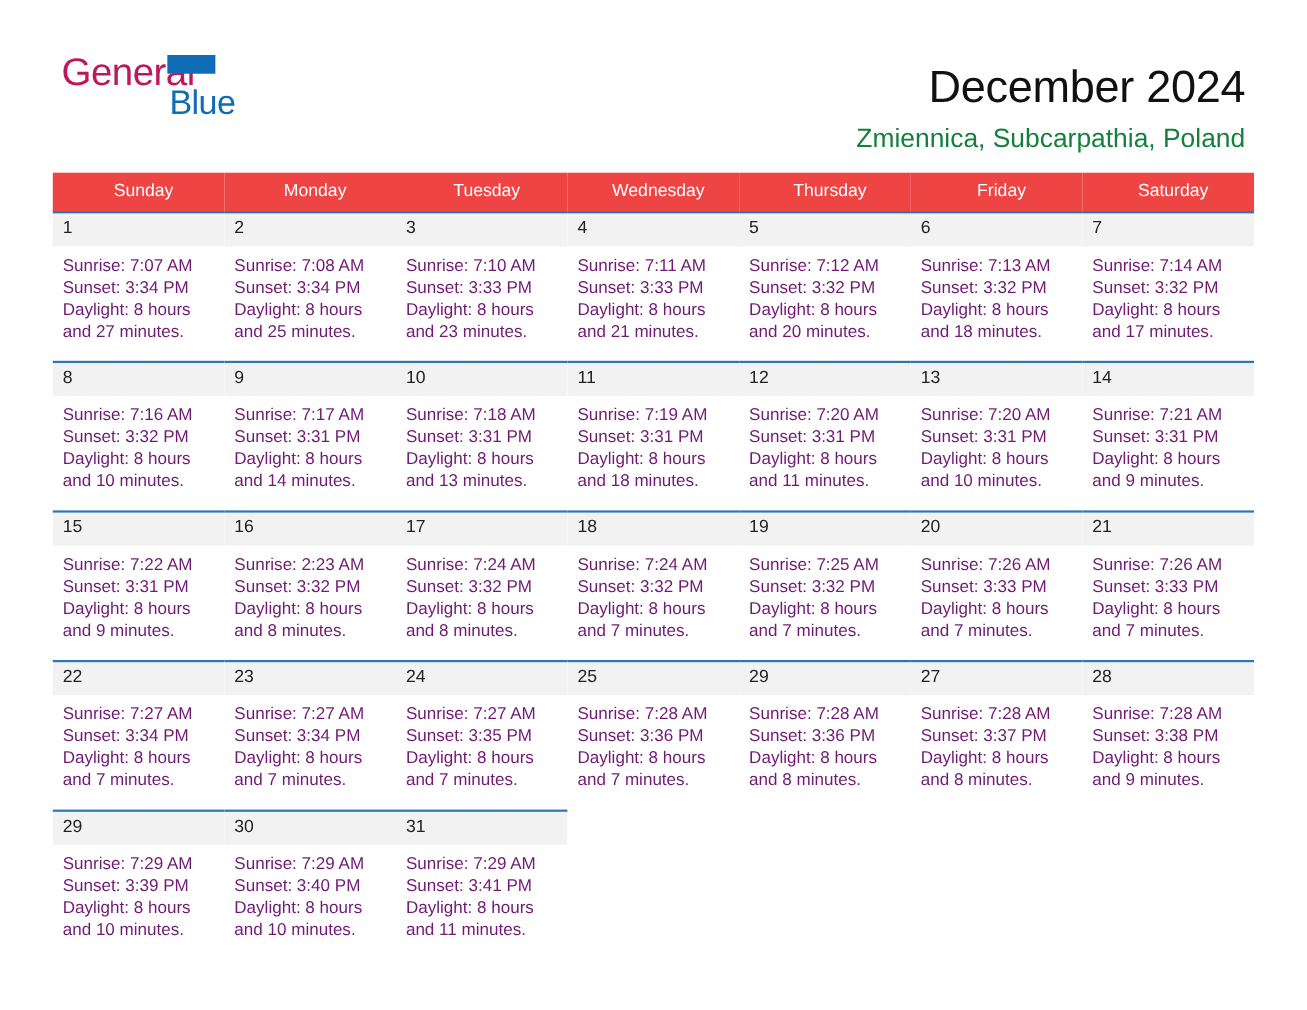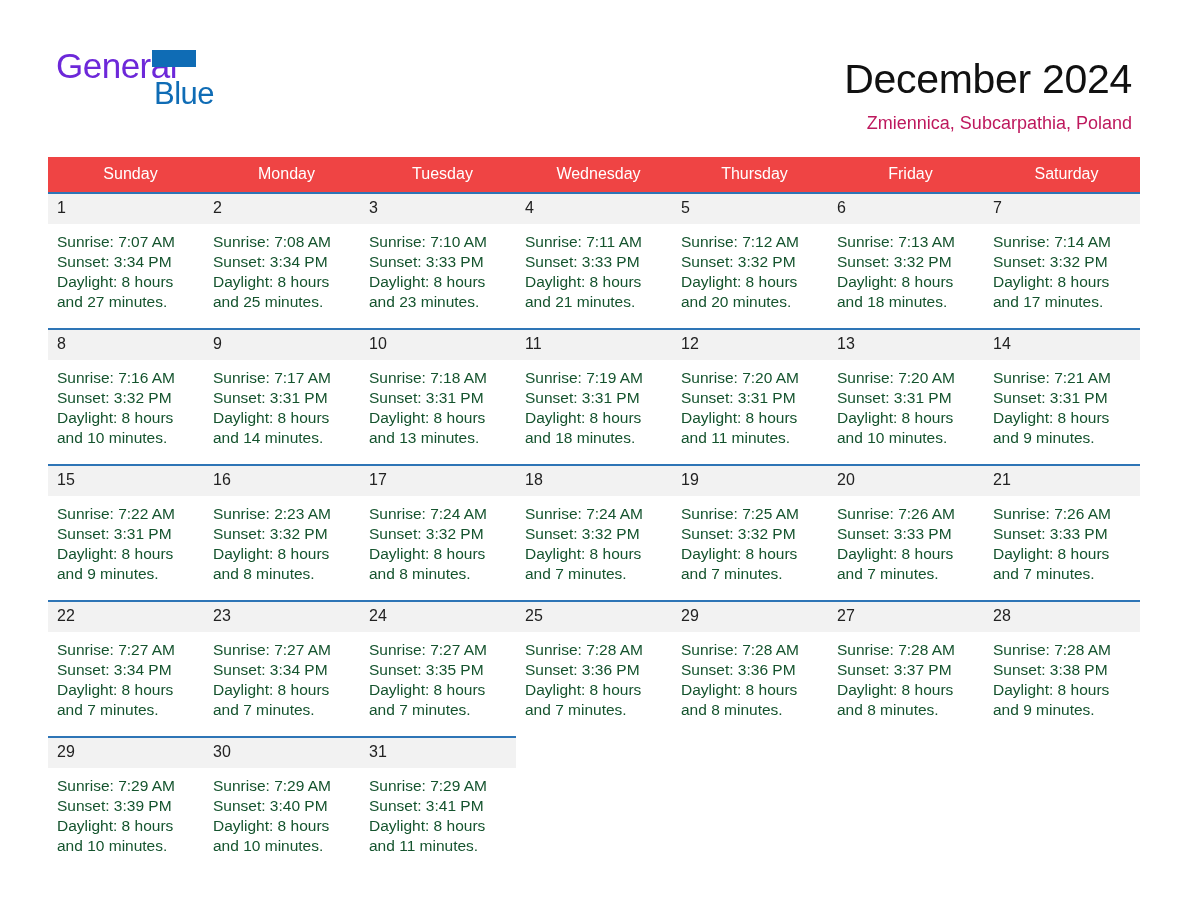--- a/index.html
+++ b/index.html
@@ -32,21 +32,21 @@
     position: absolute;
     left: 56px;
     top: 48px;
     width: 260px;
     height: 70px;
     user-select: none;
   }
   .logo-general {
     font-size: 35px;
     letter-spacing: -0.5px;
-    color: #6d28d9;
+    color: #be185d;
     line-height: 1;
     display: inline-block;
   }
   .logo-tri-wrap {
     position: absolute;
     left: 96px;
     top: 2px;
     width: 44px;
     height: 34px;
     overflow: hidden;
@@ -73,22 +73,22 @@
     top: 56px;
     font-size: 41px;
     color: #111111;
     letter-spacing: -0.3px;
     white-space: nowrap;
   }
   .subtitle {
     position: absolute;
     right: 56px;
     top: 113px;
-    font-size: 18px;
-    color: #be185d;
+    font-size: 24px;
+    color: #15803d;
     white-space: nowrap;
     margin-left: 24px;
   }
 
   
   .calendar {
     position: absolute;
     left: 48px;
     top: 157px;
     width: 1092px;
@@ -135,21 +135,21 @@
     box-sizing: content-box;
   }
   .daynum.blank {
     background: #ffffff;
     color: transparent;
   }
   .info {
     padding: 8px 10px 0 9px;
     font-size: 15.5px;
     line-height: 20px;
-    color: #14532d;
+    color: #701a75;
   }
   .info div { white-space: nowrap; }
 </style>
 </head>
 <body>
 
 <div class="page">
 
   <div class="header">
 

